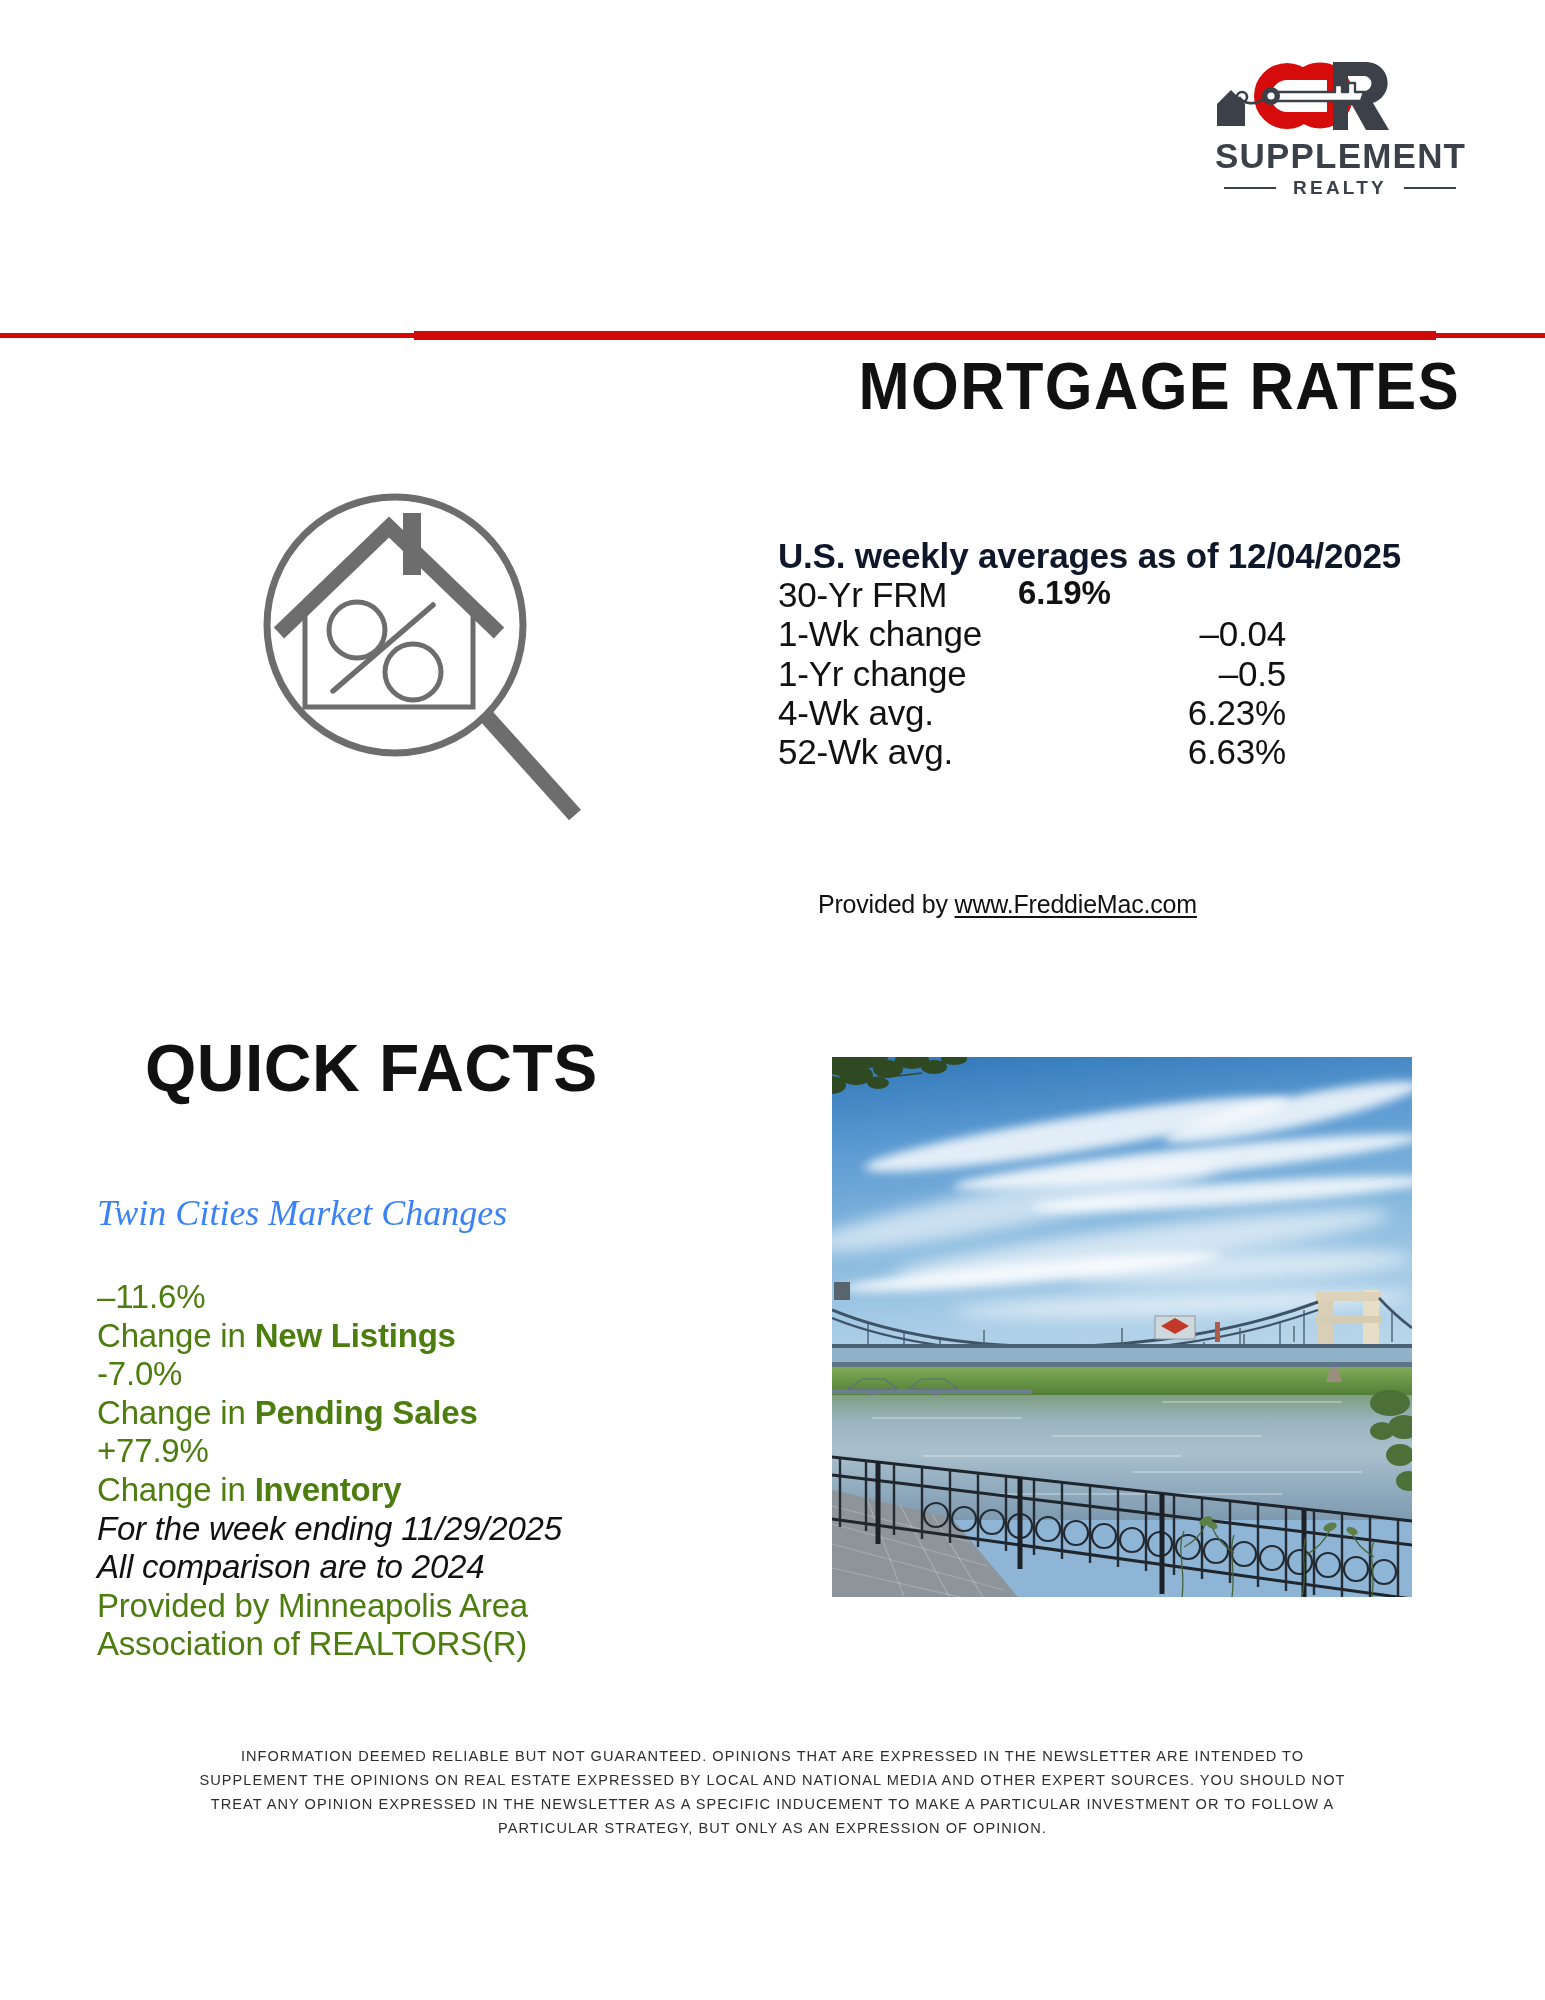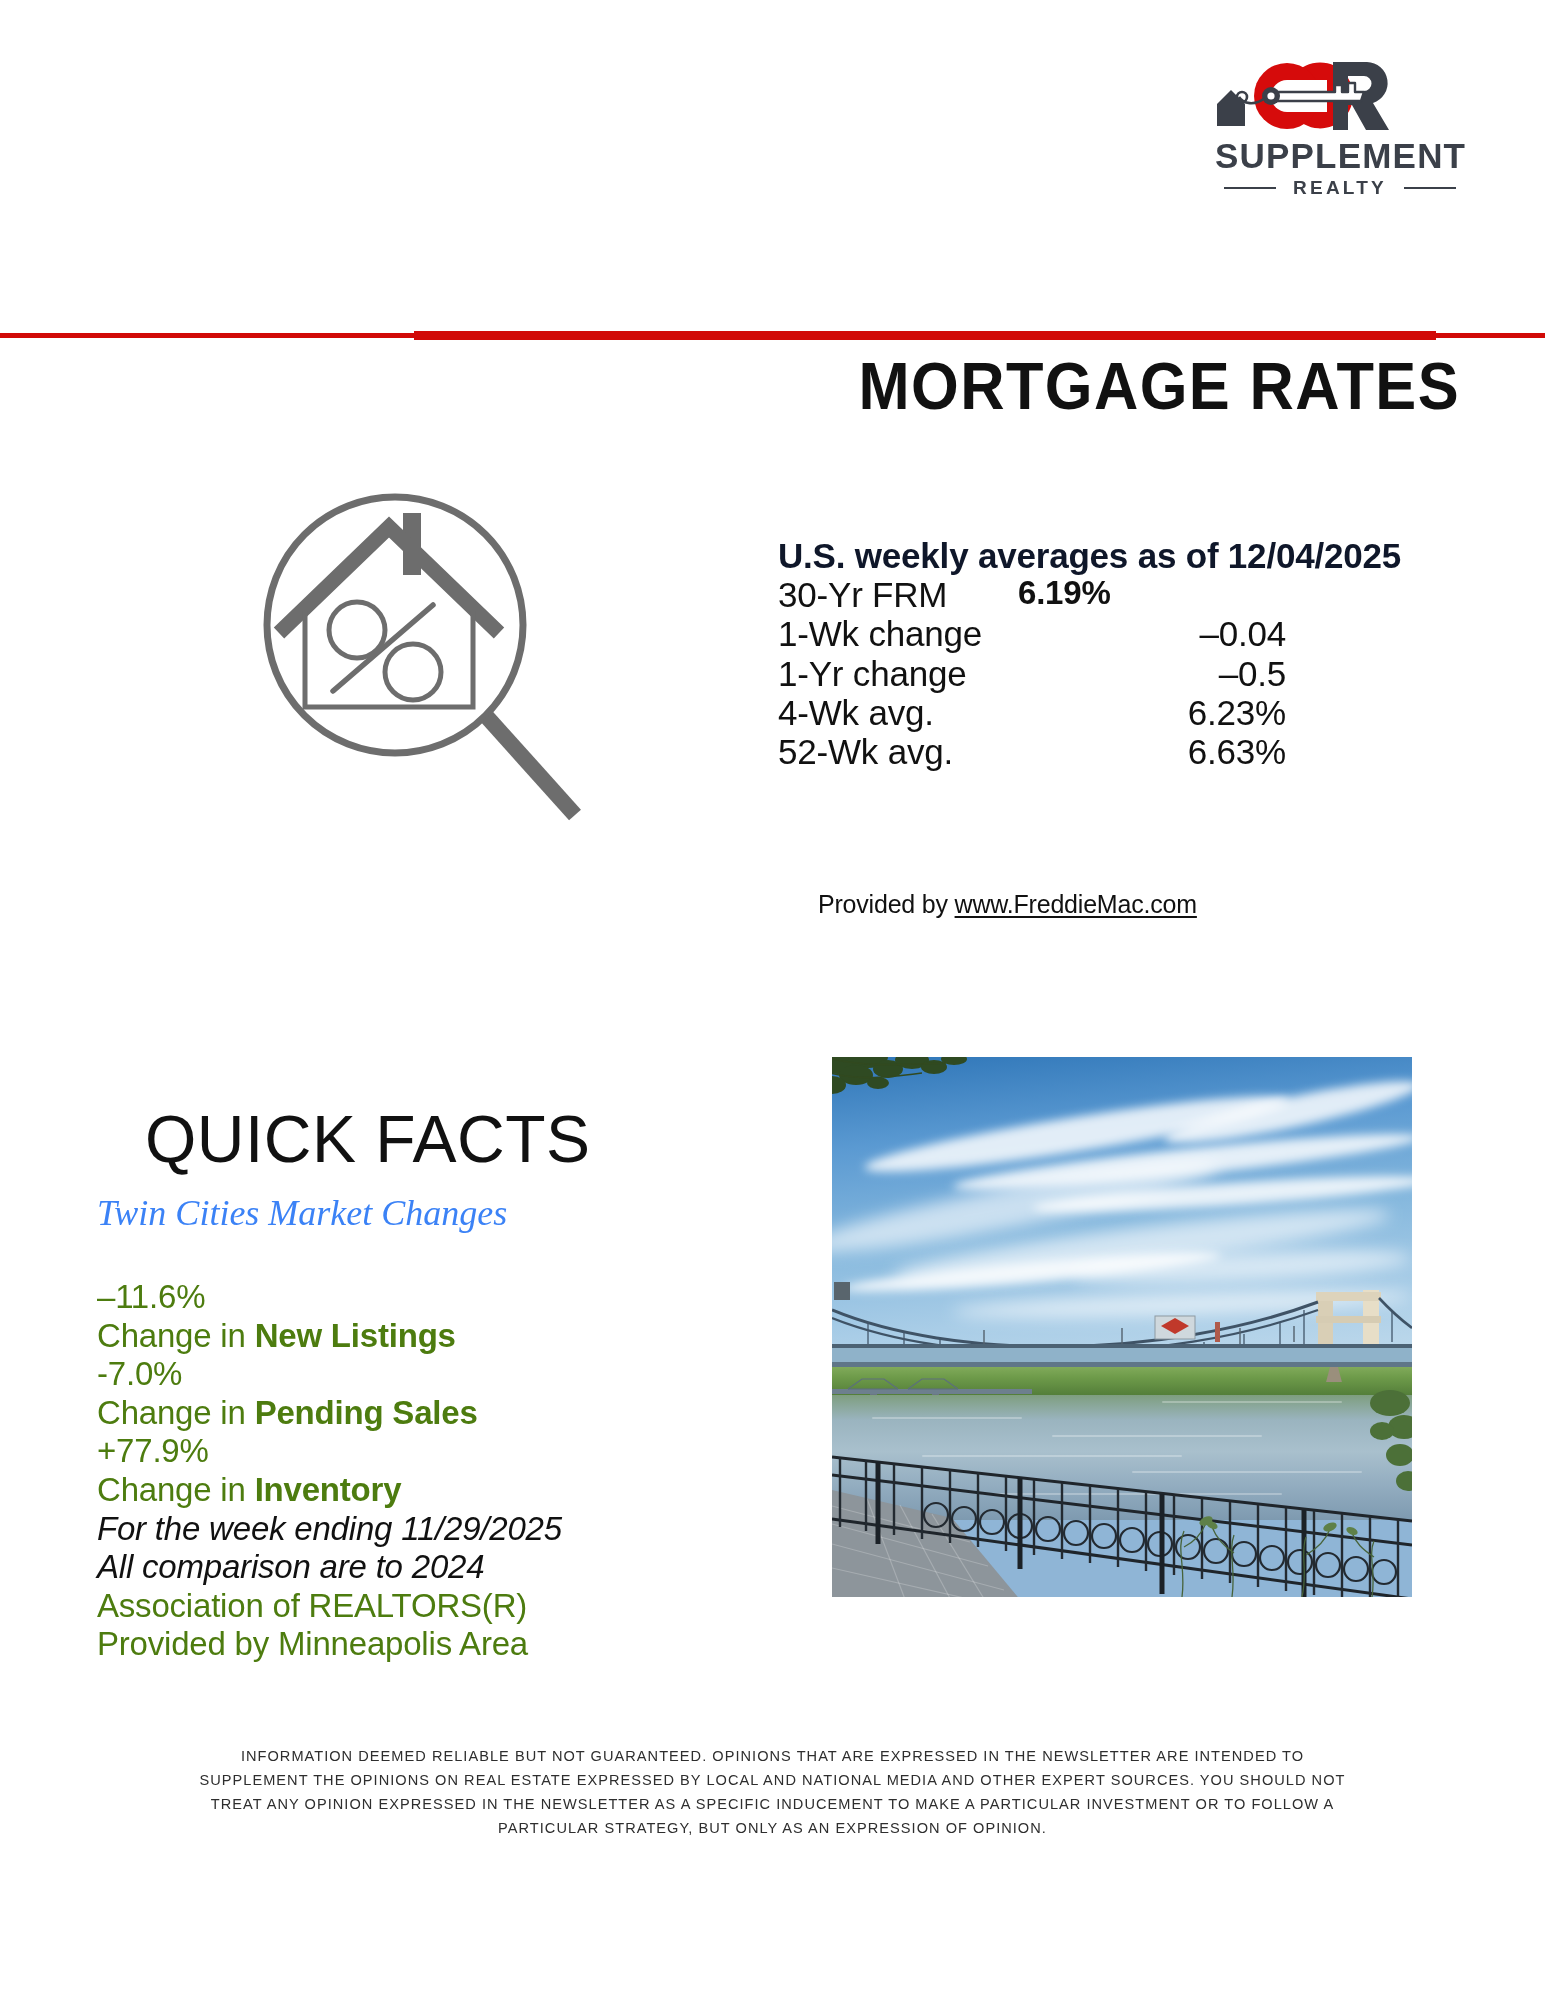--- a/index.html
+++ b/index.html
@@ -54,23 +54,23 @@
   .rate-row.primary .rate-value { font-weight:700; font-size:33px; text-align:left; width:auto; }
   #provided-freddie {
     position:absolute; left:778px; top:890px; font-size:25px; color:#111; letter-spacing:-0.2px;
     white-space:nowrap;
     margin-left:40px;
   }
   #provided-freddie .url { text-decoration:underline; text-underline-offset:3px; }
 
   
   #quickfacts-title {
-    position:absolute; left:145px; top:1105px;
+    position:absolute; left:145px; top:1034px;
     font-family:"Liberation Sans Narrow","Liberation Sans",sans-serif;
-    font-weight:400; font-size:66px; letter-spacing:0.5px; color:#111; line-height:1.05;
+    font-weight:700; font-size:66px; letter-spacing:0.5px; color:#111; line-height:1.05;
   }
   #quickfacts-sub {
     position:absolute; left:97px; top:1192px;
     font-family:"Liberation Serif", serif; font-style:italic; font-size:36px; color:#3b82f6;
   }
   #facts-list { position:absolute; left:97px; top:1278px; width:640px; }
   .fact-line { font-size:33px; line-height:1.17; color:#4d7c0f; letter-spacing:-0.2px; }
   .fact-line b { font-weight:700; }
   .fact-italic { font-size:33px; line-height:1.17; color:#111; font-style:italic; letter-spacing:-0.2px; }
 
@@ -188,22 +188,22 @@
 
 <div id="facts-list">
   <div class="fact-line">–11.6%</div>
   <div class="fact-line"><span>Change in </span><b>New Listings</b></div>
   <div class="fact-line">-7.0%</div>
   <div class="fact-line"><span>Change in </span><b>Pending Sales</b></div>
   <div class="fact-line">+77.9%</div>
   <div class="fact-line"><span>Change in </span><b>Inventory</b></div>
   <div class="fact-italic">For the week ending 11/29/2025</div>
   <div class="fact-italic">All comparison are to 2024</div>
+  <div class="fact-line">Provided by Minneapolis Area</div>
   <div class="fact-line">Association of  REALTORS(R)</div>
-  <div class="fact-line">Provided by Minneapolis Area</div>
 </div>
 
 <div id="photo">
   <div class="ph" id="sky"></div>
 
   <div class="cloud" style="left:30px;  top:60px;  width:430px; height:34px; transform:rotate(-9deg);"></div>
   <div class="cloud" style="left:120px; top:92px;  width:470px; height:26px; transform:rotate(-6deg);"></div>
   <div class="cloud2" style="left:-30px; top:130px; width:420px; height:40px; transform:rotate(-11deg);"></div>
   <div class="cloud" style="left:200px; top:126px; width:400px; height:22px; transform:rotate(-4deg);"></div>
   <div class="cloud2" style="left:60px;  top:170px; width:500px; height:36px; transform:rotate(-7deg);"></div>

